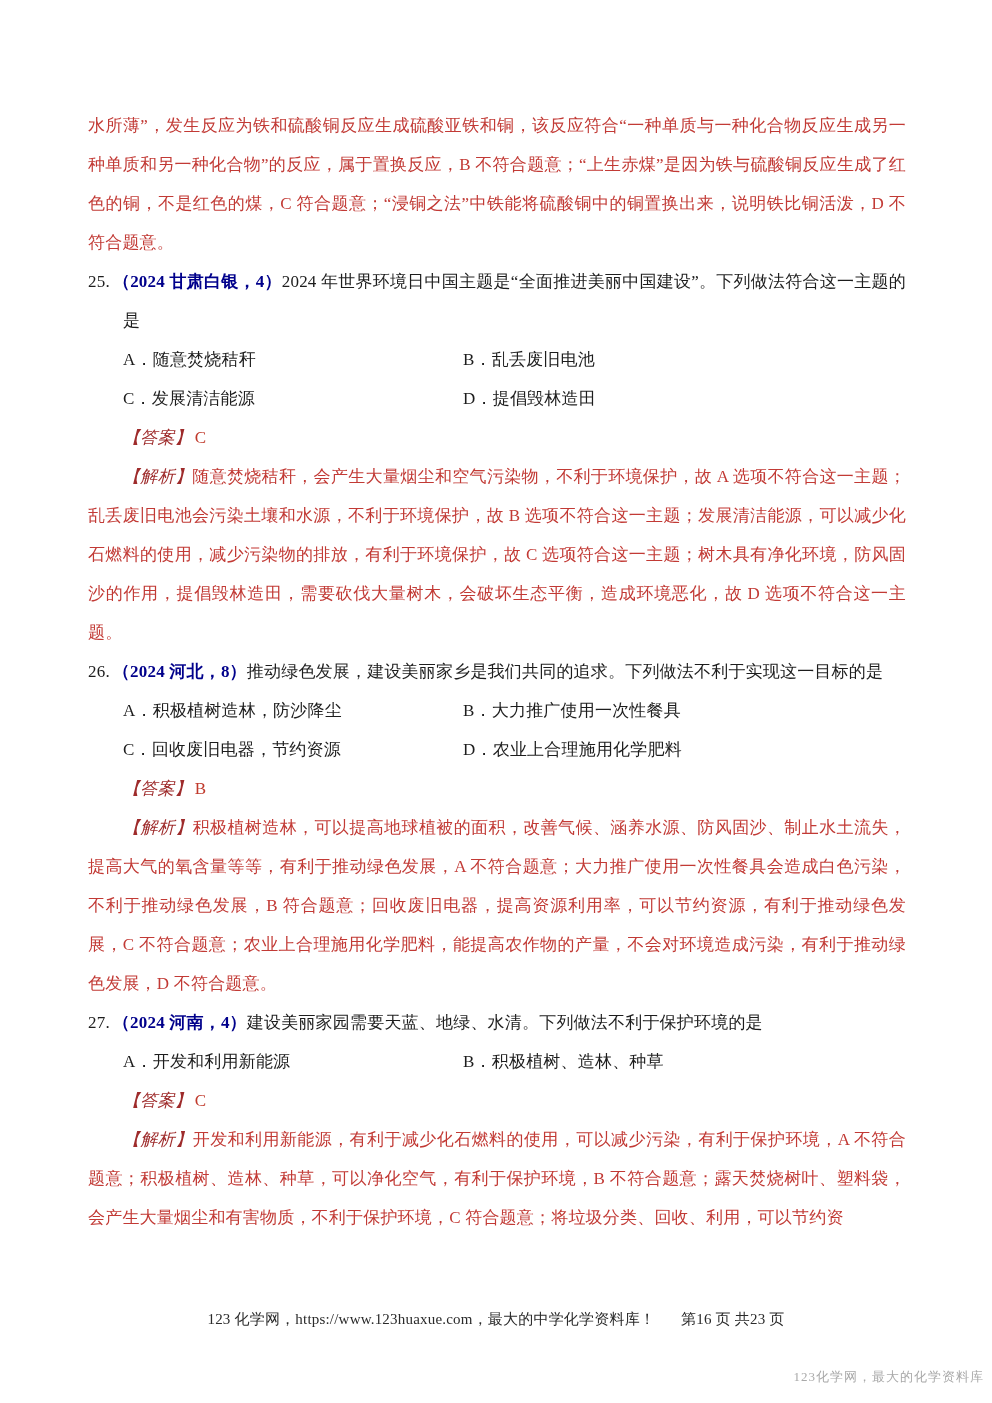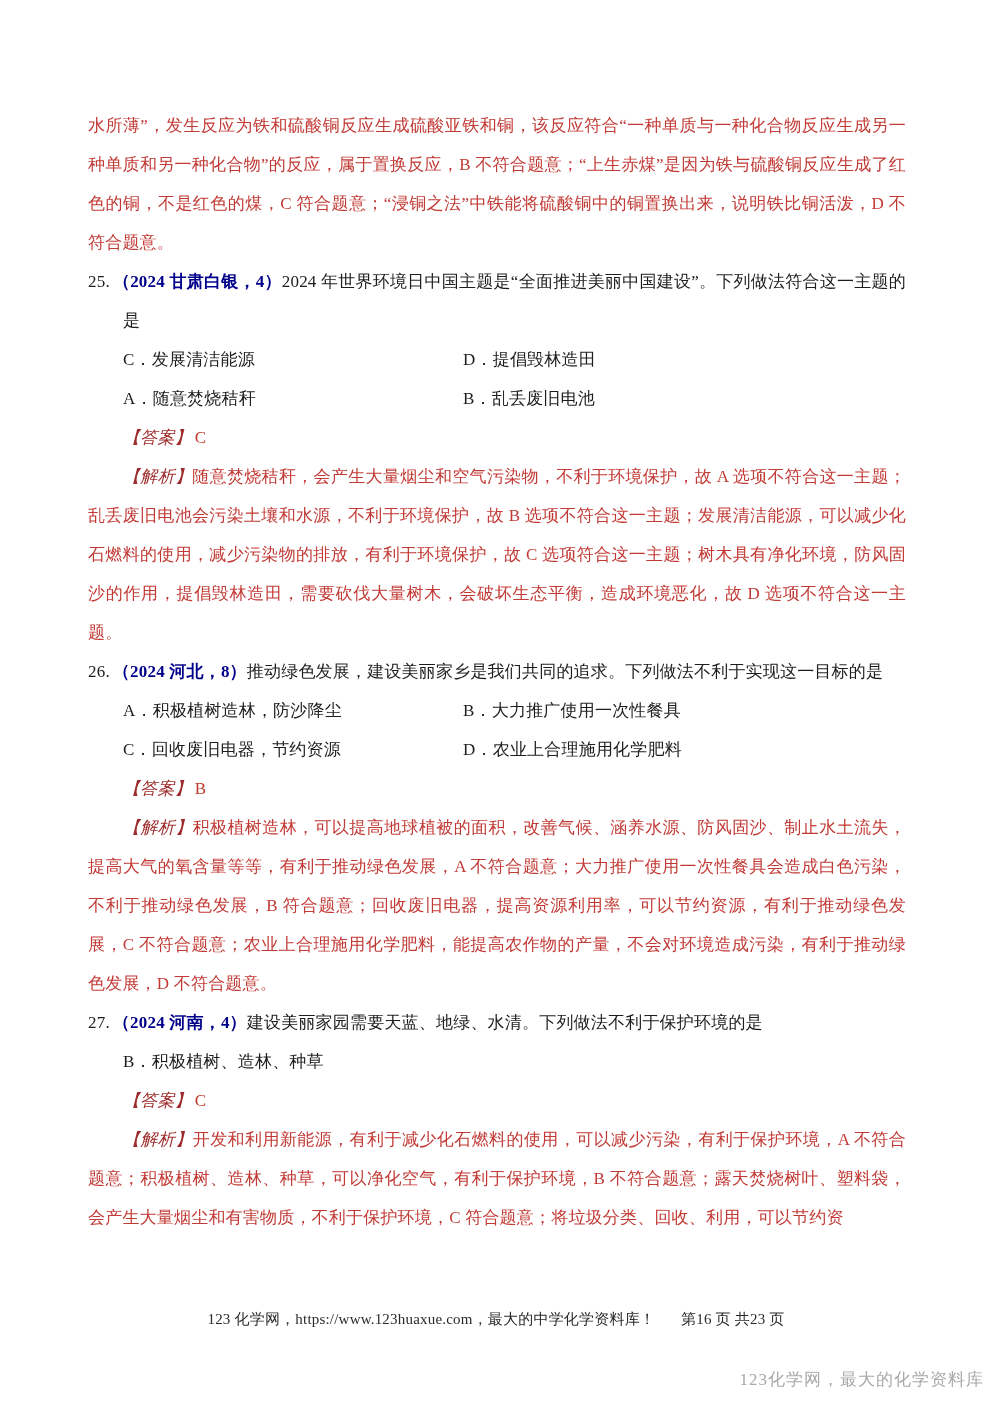--- a/index.html
+++ b/index.html
@@ -54,42 +54,42 @@
     line-height: 30px;
     color: #2a2a2a;
     letter-spacing: 0.2px;
     margin-top: 8px;
   }
   .footer .page-info { margin-left: 26px; }
   .watermark {
     position: absolute;
     right: 8px;
     top: 1368px;
-    font-size: 17px;
+    font-size: 13px;
     color: #a9a9a9;
     letter-spacing: 1px;
   }
 </style>
 </head>
 <body>
 
 <div class="doc">
 
   <p class="red">水所薄”，发生反应为铁和硫酸铜反应生成硫酸亚铁和铜，该反应符合“一种单质与一种化合物反应生成另一种单质和另一种化合物”的反应，属于置换反应，B 不符合题意；“上生赤煤”是因为铁与硫酸铜反应生成了红色的铜，不是红色的煤，C 符合题意；“浸铜之法”中铁能将硫酸铜中的铜置换出来，说明铁比铜活泼，D 不符合题意。</p>
 
   <section>
     <p class="q-head"><span class="q-num">25.</span><span class="q-source">（2024 甘肃白银，4）</span><span>2024 年世界环境日中国主题是“全面推进美丽中国建设”。下列做法符合这一主题的是</span></p>
     <div class="options">
       <div class="opt-row">
+        <span class="opt-left">A．随意焚烧秸秆</span>
+        <span>B．乱丢废旧电池</span>
+      </div>
+      <div class="opt-row">
         <span class="opt-left">C．发展清洁能源</span>
         <span>D．提倡毁林造田</span>
-      </div>
-      <div class="opt-row">
-        <span class="opt-left">A．随意焚烧秸秆</span>
-        <span>B．乱丢废旧电池</span>
       </div>
     </div>
     <p class="answer-line"><span class="marker">【答案】</span><span class="ans-letter">C</span></p>
     <p class="analysis"><span class="marker">【解析】</span><span class="red">随意焚烧秸秆，会产生大量烟尘和空气污染物，不利于环境保护，故 A 选项不符合这一主题；乱丢废旧电池会污染土壤和水源，不利于环境保护，故 B 选项不符合这一主题；发展清洁能源，可以减少化石燃料的使用，减少污染物的排放，有利于环境保护，故 C 选项符合这一主题；树木具有净化环境，防风固沙的作用，提倡毁林造田，需要砍伐大量树木，会破坏生态平衡，造成环境恶化，故 D 选项不符合这一主题。</span></p>
   </section>
 
   <section>
     <p class="q-head"><span class="q-num">26.</span><span class="q-source">（2024 河北，8）</span><span>推动绿色发展，建设美丽家乡是我们共同的追求。下列做法不利于实现这一目标的是</span></p>
     <div class="options">
       <div class="opt-row">
@@ -102,20 +102,21 @@
       </div>
     </div>
     <p class="answer-line"><span class="marker">【答案】</span><span class="ans-letter">B</span></p>
     <p class="analysis"><span class="marker">【解析】</span><span class="red">积极植树造林，可以提高地球植被的面积，改善气候、涵养水源、防风固沙、制止水土流失，提高大气的氧含量等等，有利于推动绿色发展，A 不符合题意；大力推广使用一次性餐具会造成白色污染，不利于推动绿色发展，B 符合题意；回收废旧电器，提高资源利用率，可以节约资源，有利于推动绿色发展，C 不符合题意；农业上合理施用化学肥料，能提高农作物的产量，不会对环境造成污染，有利于推动绿色发展，D 不符合题意。</span></p>
   </section>
 
   <section>
     <p class="q-head"><span class="q-num">27.</span><span class="q-source">（2024 河南，4）</span><span>建设美丽家园需要天蓝、地绿、水清。下列做法不利于保护环境的是</span></p>
     <div class="options">
       <div class="opt-row">
+        <span class="opt-left">A．开发和利用新能源</span>
         <span>B．积极植树、造林、种草</span>
       </div>
     </div>
     <p class="answer-line"><span class="marker">【答案】</span><span class="ans-letter">C</span></p>
     <p class="analysis"><span class="marker">【解析】</span><span class="red">开发和利用新能源，有利于减少化石燃料的使用，可以减少污染，有利于保护环境，A 不符合题意；积极植树、造林、种草，可以净化空气，有利于保护环境，B 不符合题意；露天焚烧树叶、塑料袋，会产生大量烟尘和有害物质，不利于保护环境，C 符合题意；将垃圾分类、回收、利用，可以节约资</span></p>
   </section>
 
 </div>
 
 <div class="footer"><span>123 化学网，https://www.123huaxue.com，最大的中学化学资料库！</span><span class="page-info">第16 页  共23 页</span></div>

